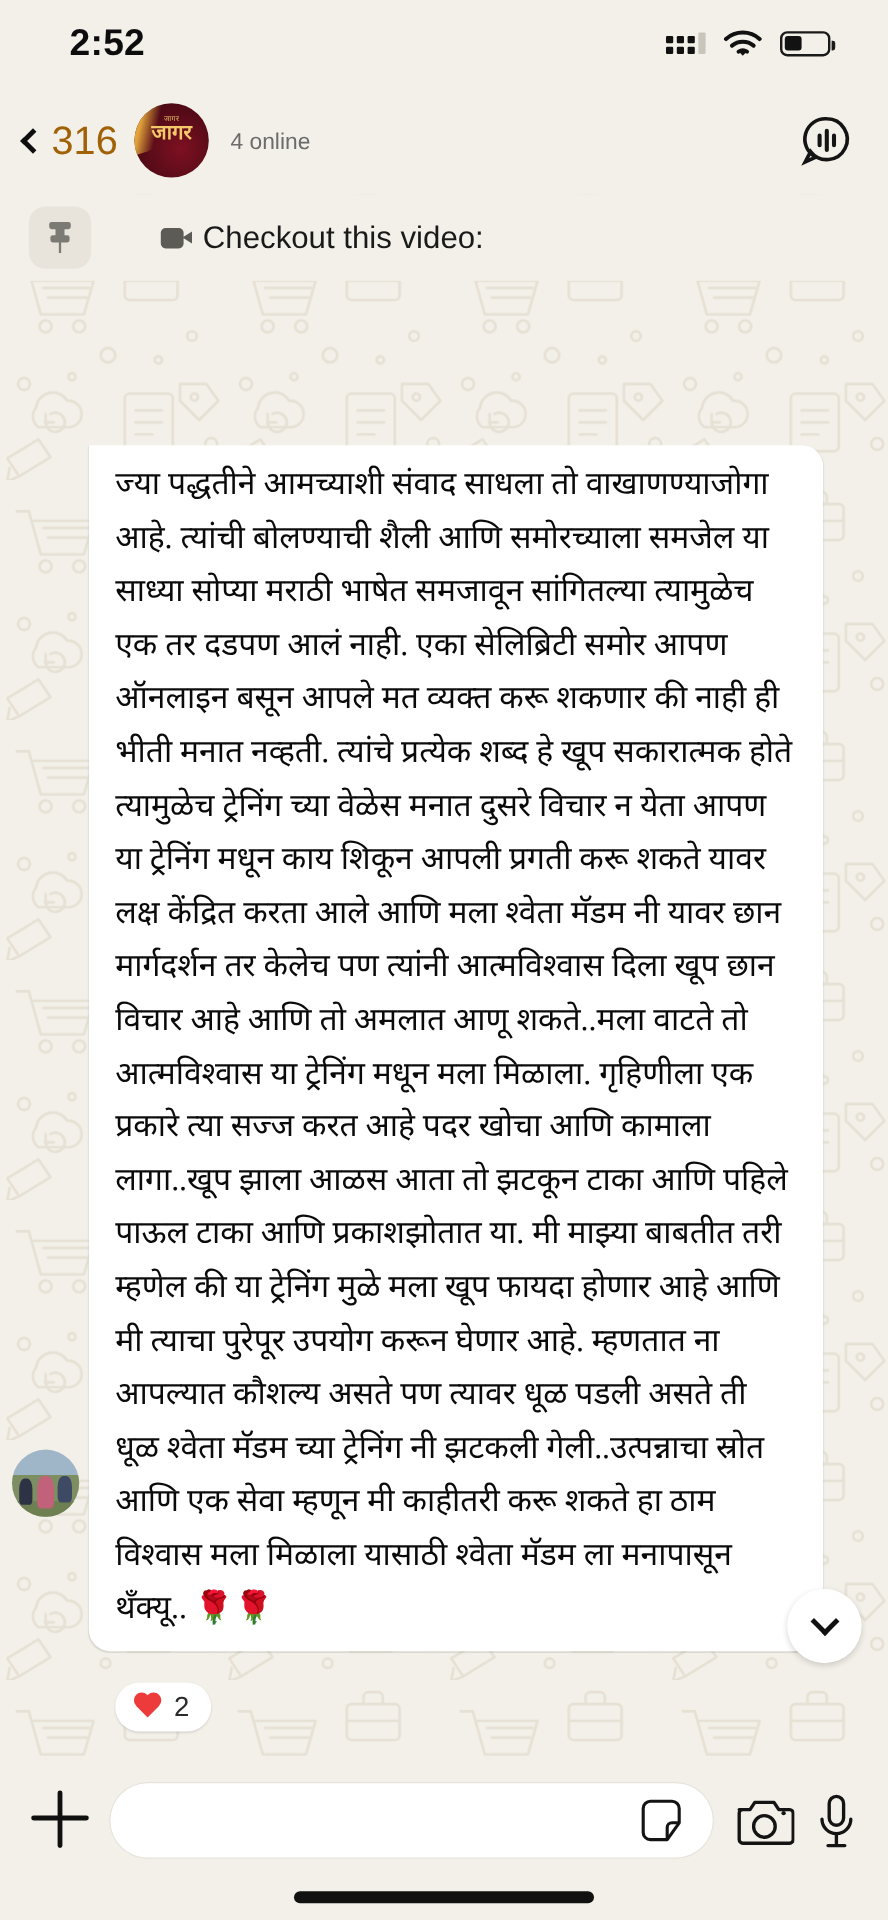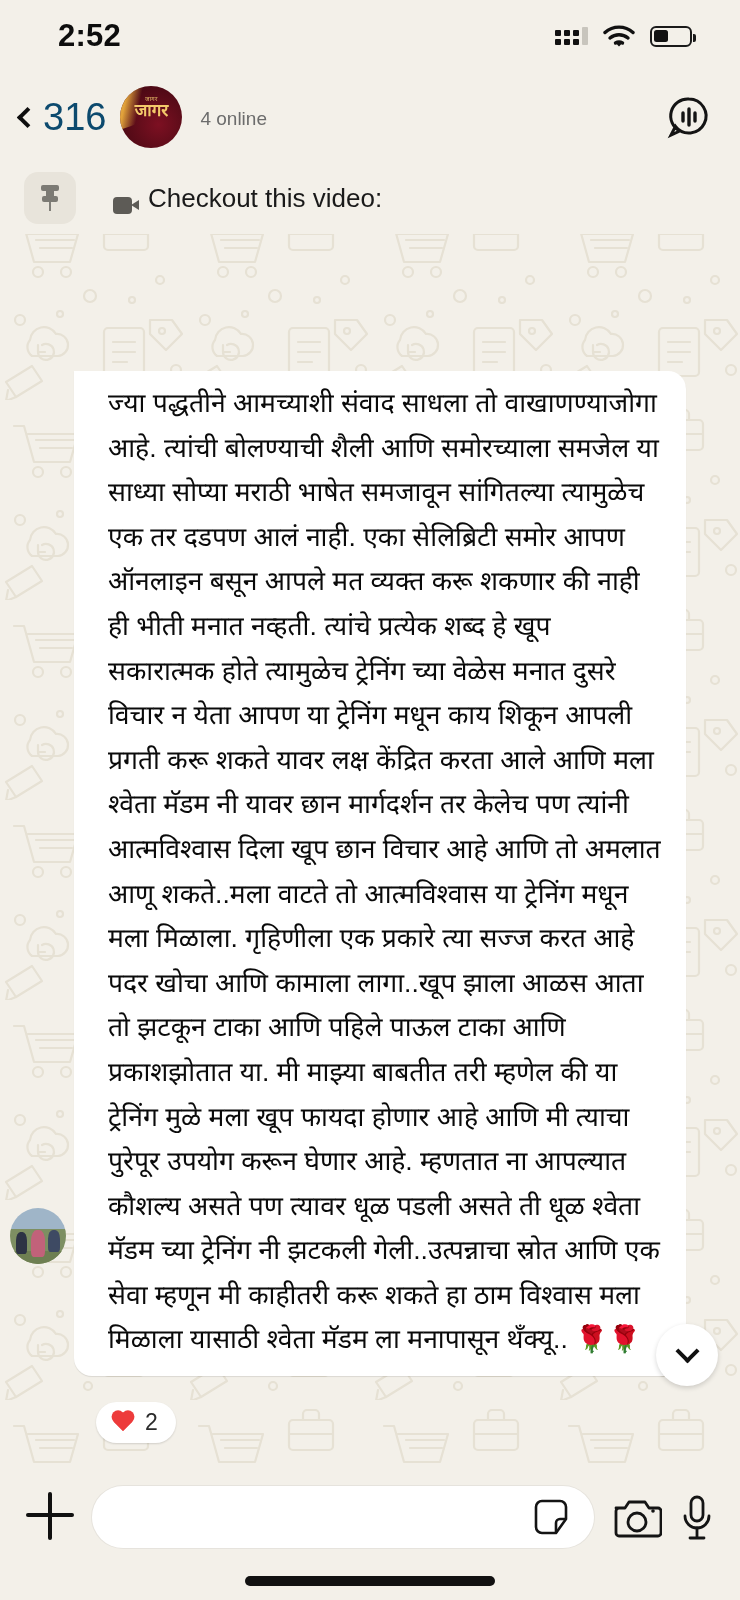--- a/index.html
+++ b/index.html
@@ -50,21 +50,21 @@
   .chat-header{
     position:absolute; top:72px; left:0; right:0; height:90px; z-index:30;
     background:#F3F0E9;
     display:flex; align-items:center; padding:0 28px 0 20px;
   }
   .back-btn{ display:flex; align-items:center; gap:6px; cursor:pointer;}
   .chev-left{
     width:15px; height:15px; border-left:4.5px solid #0e0e0e; border-bottom:4.5px solid #0e0e0e;
     transform:rotate(45deg); margin-right:2px;
   }
-  .unread{ font-size:38px; color:#0c4a6e; font-weight:400;}
+  .unread{ font-size:33px; color:#a16207; font-weight:400;}
   .avatar{
     width:62px; height:62px; border-radius:50%; margin-left:14px; flex:none;
     background:radial-gradient(circle at 62% 62%, #7d1022 0%, #5d0c19 45%, #3b0610 100%);
     position:relative; overflow:hidden;
     display:flex; justify-content:center;
   }
   .avatar .sun{
     position:absolute; left:-12px; top:-6px; width:40px; height:46px;
     background:linear-gradient(120deg,#f6d27a 0%, #e8a93c 45%, transparent 70%);
     transform:rotate(-18deg); border-radius:0 0 60% 0; opacity:.95;
@@ -101,21 +101,21 @@
   }
   .pin-ic::after{
     content:""; position:absolute; top:5px; left:6px; width:8px; height:21px;
     background:#7c7a74; border-radius:1px;
     clip-path:polygon(0 0,100% 0,100% 55%,62% 55%,62% 100%,38% 100%,38% 55%,0 55%);
   }
   .pin-ic em{
     position:absolute; top:11px; left:2px; width:16px; height:6px;
     background:#7c7a74; border-radius:2px;
   }
-  .pin-line{ display:flex; align-items:flex-end; gap:9px; margin-left:13px;padding-left:24px;}
+  .pin-line{ display:flex; align-items:center; gap:9px; margin-left:34px;padding-left:24px;}
   .cam-ic{ position:relative; width:26px; height:17px; flex:none;}
   .cam-ic b{ position:absolute; left:0; top:0; width:19px; height:17px; background:#5d5b56; border-radius:4px;}
   .cam-ic i{
     position:absolute; right:0; top:3px; width:0; height:0;
     border-top:5.5px solid transparent; border-bottom:5.5px solid transparent;
     border-right:8px solid #5d5b56;
   }
   .pin-txt{ font-size:26px; color:#1a1a1a;}
 
   
@@ -135,23 +135,23 @@
 
   .bubble{
     background:#FFFFFF; border-radius:18px;
     margin-left:8px; margin-right:54px;
     padding:10px 22px 14px 22px;
     box-shadow:0 1px 1px rgba(0,0,0,.10);
     position:relative;
     border-top-left-radius:0;
   }
   .bubble-text{
-    font-family:Liberation Sans, sans-serif;
+    font-family:Liberation Serif, serif;
     font-size:26.5px; line-height:44.6px; color:#0a0a0a;
-    white-space:pre-wrap; word-break:break-word;margin-left:12px;
+    white-space:pre-wrap; word-break:break-word;
   }
   .meta{ display:flex; justify-content:flex-end; margin-top:-6px;}
   .time{ font-size:21px; color:#6b6b6b; letter-spacing:.2px;}
 
   .reaction{
     position:absolute; left:96px; display:inline-flex; align-items:center; gap:9px;
     background:#fff; border-radius:26px; padding:7px 18px 7px 14px;
     box-shadow:0 1px 2px rgba(0,0,0,.14); z-index:14; cursor:pointer;
   }
   .heart{ width:26px; height:24px; position:relative;}

